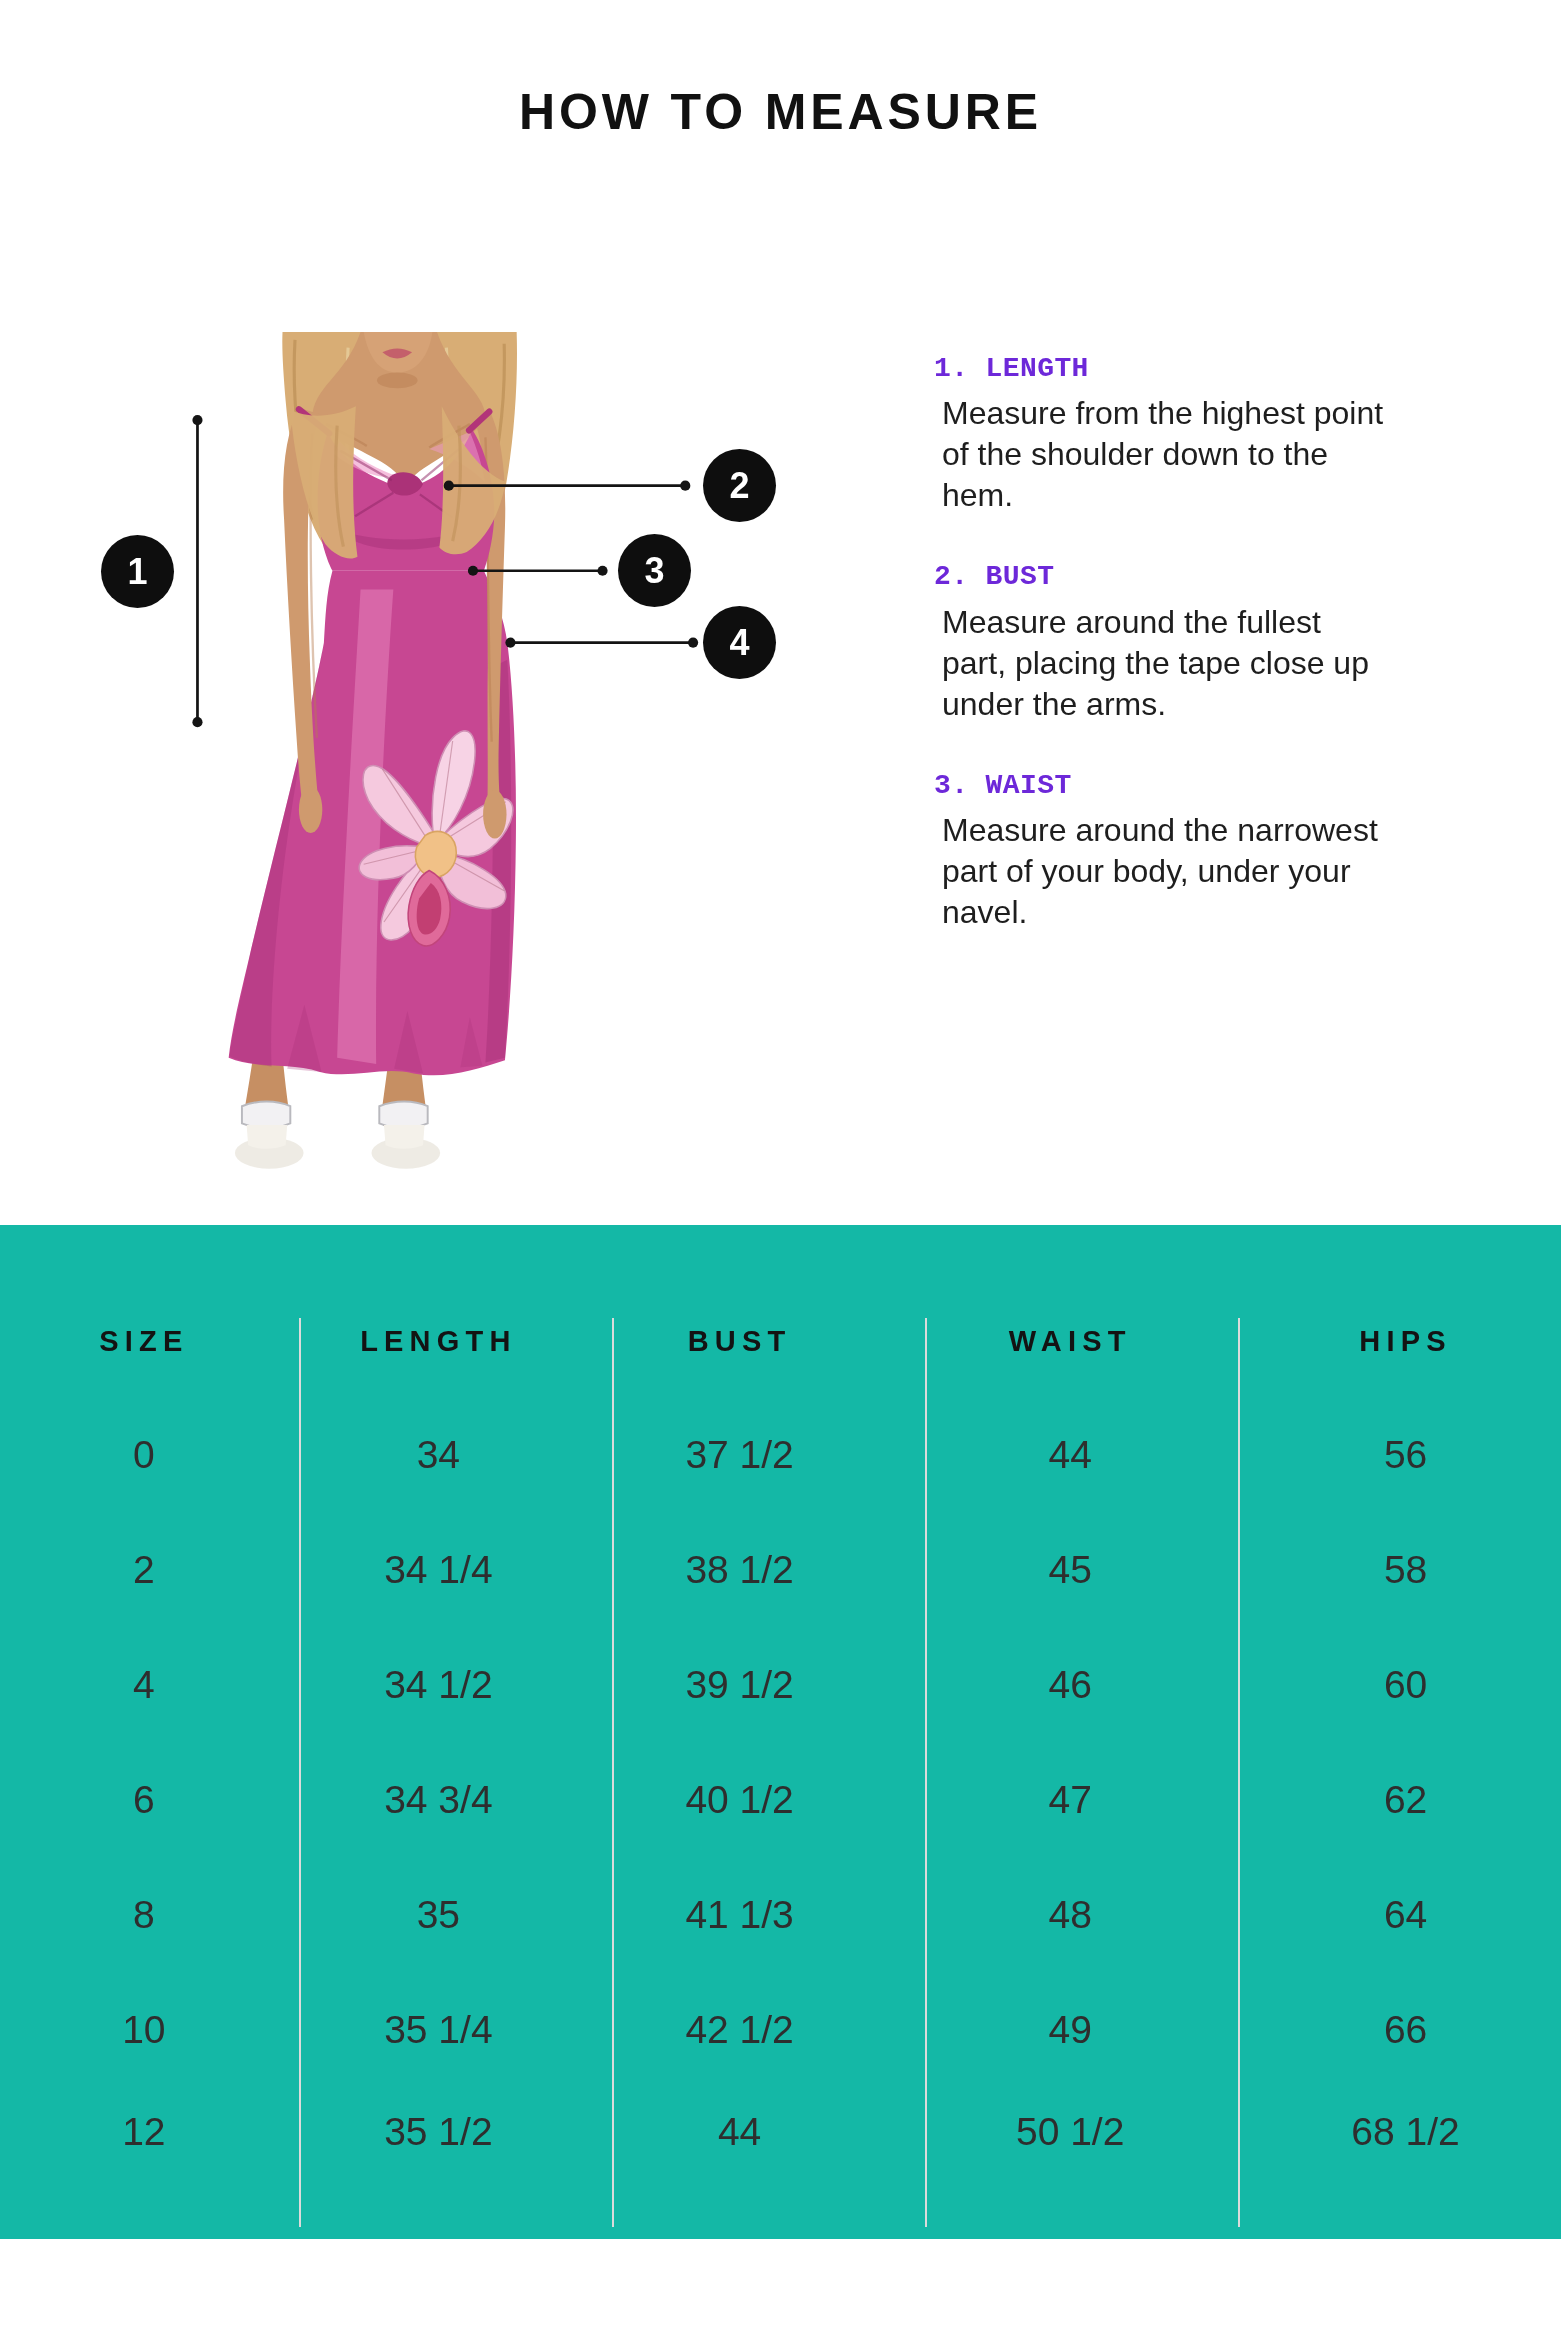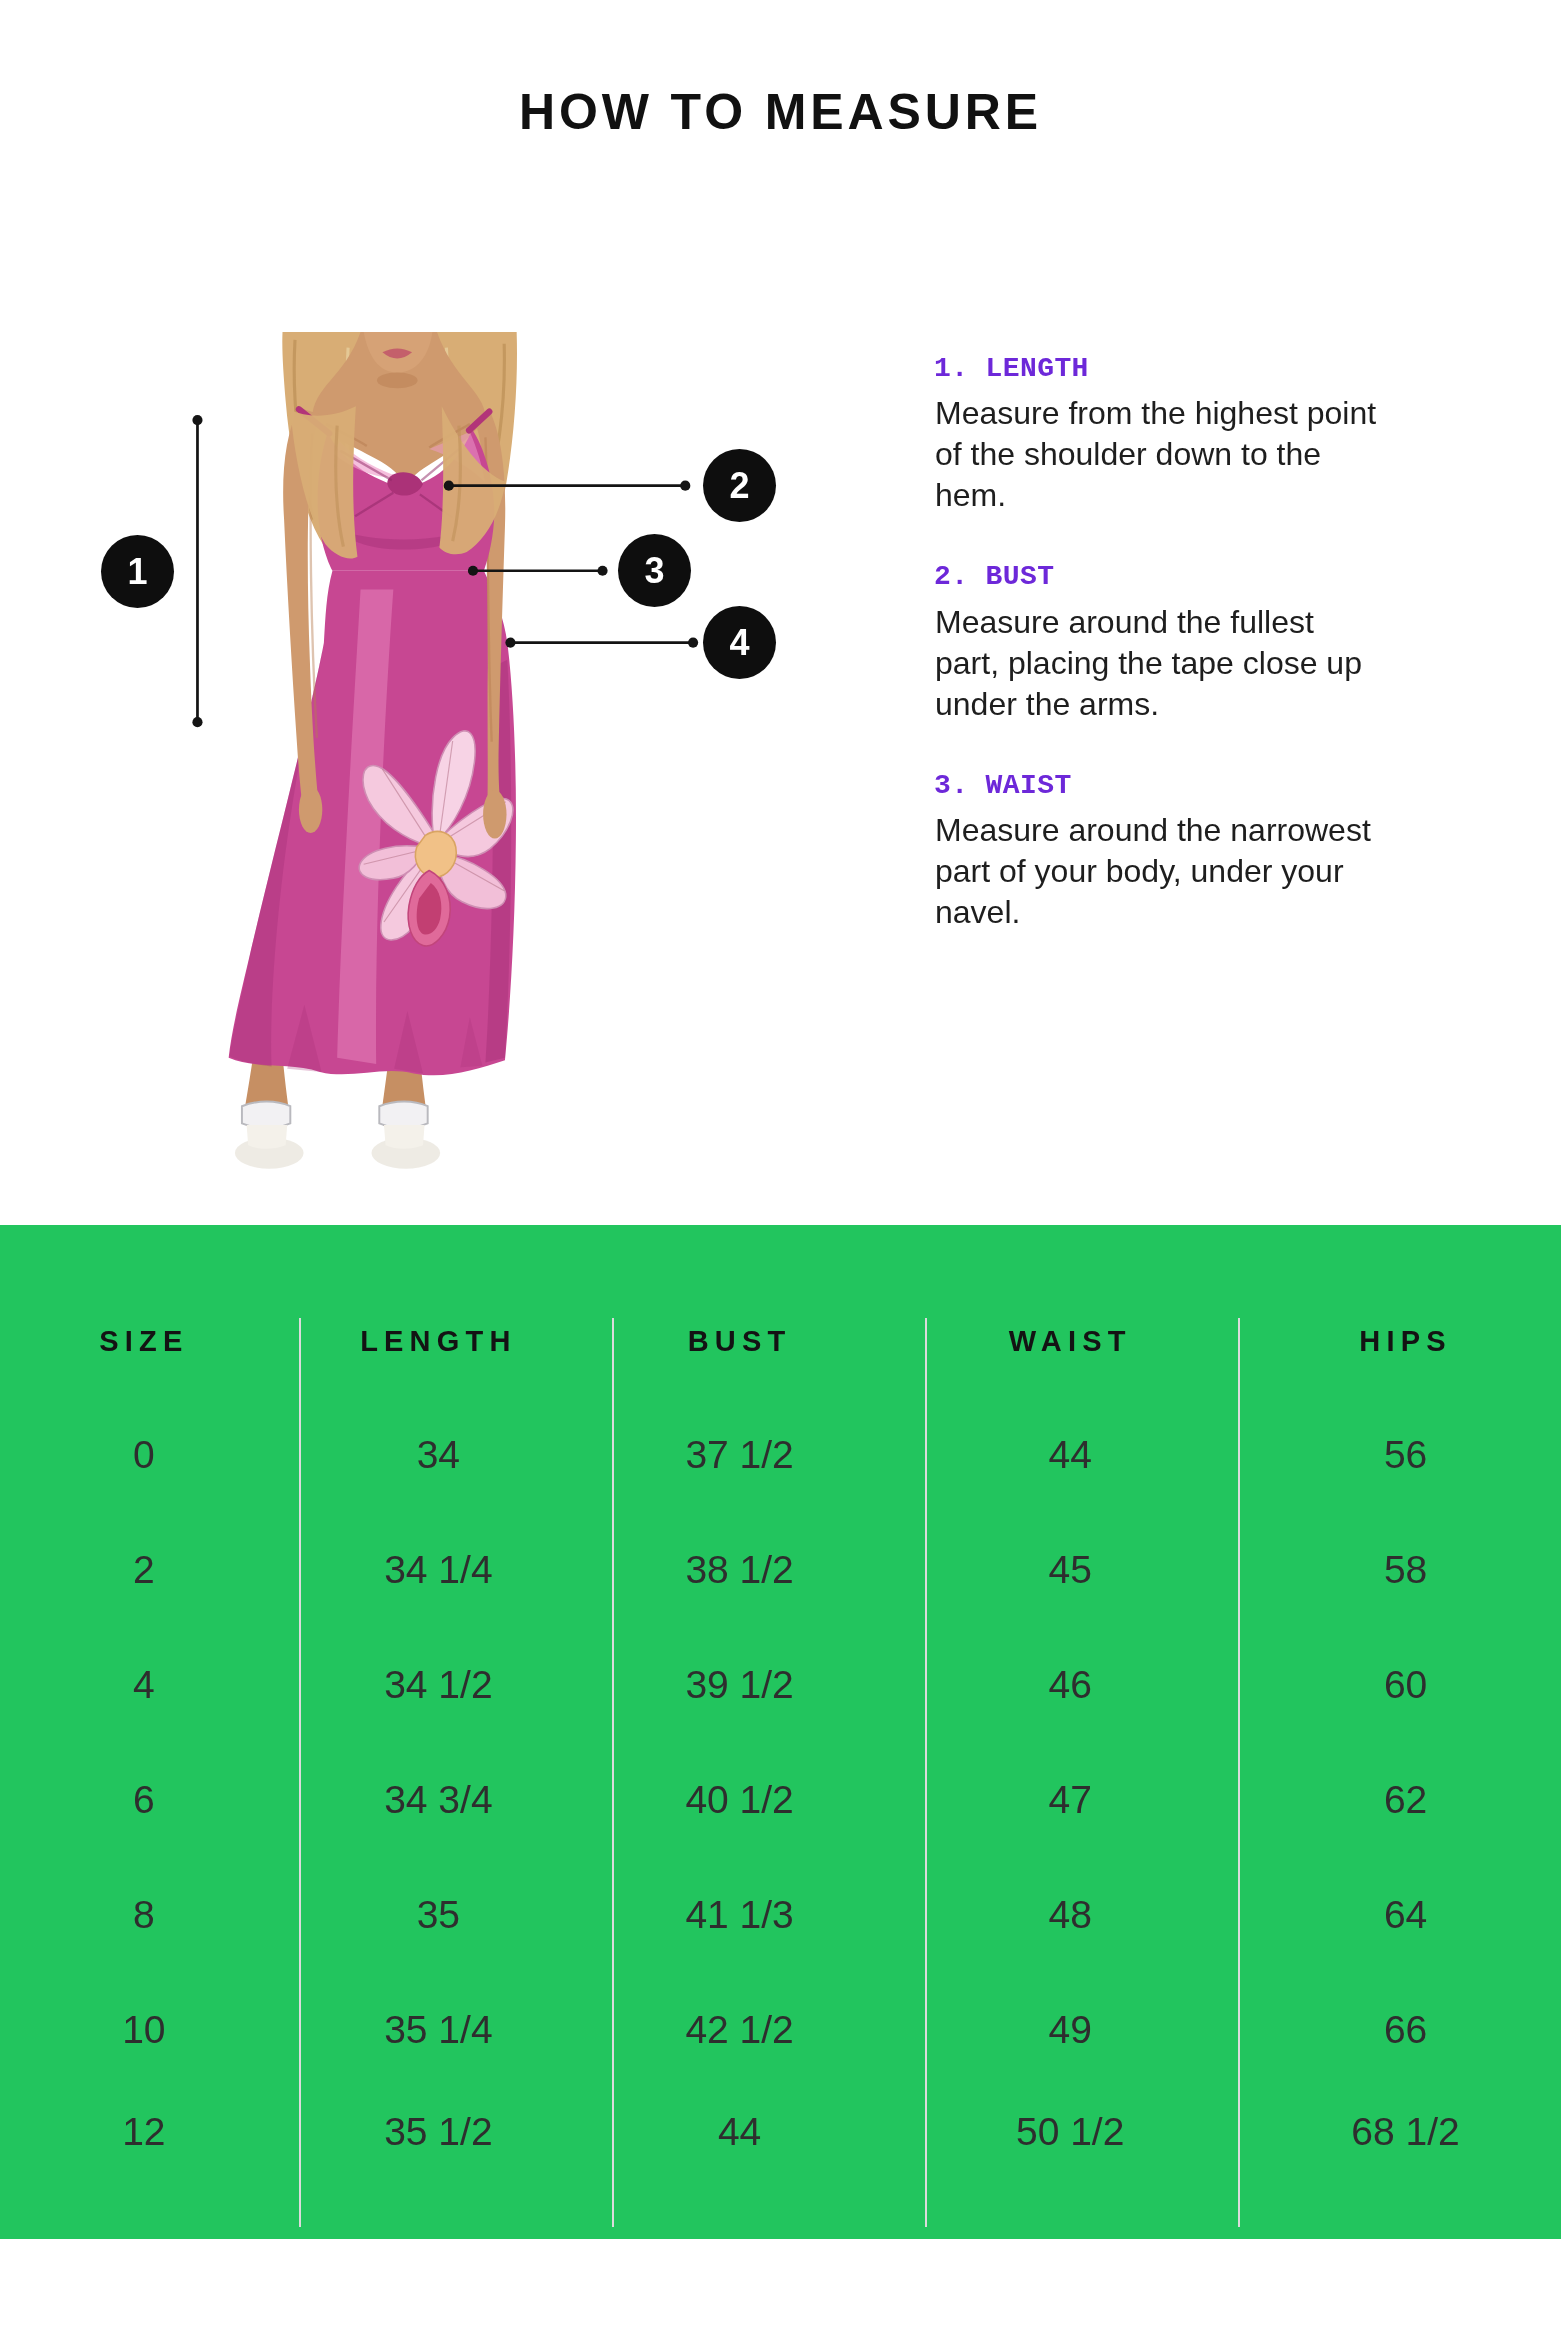--- a/index.html
+++ b/index.html
@@ -22,25 +22,25 @@
   .callout.c1{left:101px;top:535px;}
   .callout.c2{left:703px;top:449px;}
   .callout.c3{left:618px;top:534px;}
   .callout.c4{left:703px;top:606px;}
   
   .instructions{position:absolute;left:934px;top:353px;width:539px;}
   .inst-heading{
     font-size:28px;font-weight:700;color:#6d28d9;margin:0 0 9.4px 0;letter-spacing:0.4px;font-family:Liberation Mono, monospace;
   }
   .inst-body{
-    font-size:32px;line-height:41px;color:#1e1e1e;margin:0 0 45px 1px;white-space:pre-line;
+    font-size:32px;line-height:41px;color:#1e1e1e;margin:0 0 45px 8px;white-space:pre-line;
   }
   
   .size-chart{
-    position:absolute;left:0;top:1225px;width:1561px;height:1014px;background:#22c55e;
+    position:absolute;left:0;top:1225px;width:1561px;height:1014px;background:#14b8a6;
   }
   .col-divider{position:absolute;top:93px;width:1.6px;height:909px;background:#dbdbdb;}
   .chart-row{position:absolute;left:0;width:1561px;height:115px;display:flex;align-items:center;}
   .chart-row span{display:block;text-align:center;}
   .cell-0{width:299px;} .cell-1{width:313px;} .cell-2{width:313px;}
   .cell-3{width:374px;} .cell-4{width:323px;}
   .chart-header{top:59px;height:114px;}
   .chart-header span{font-size:29px;font-weight:700;letter-spacing:6.2px;color:#131313;}
   .data-row span{font-size:39px;font-weight:400;color:#2e2e2e;}
   .r0{top:172px;} .r1{top:287px;} .r2{top:402px;} .r3{top:517px;}

